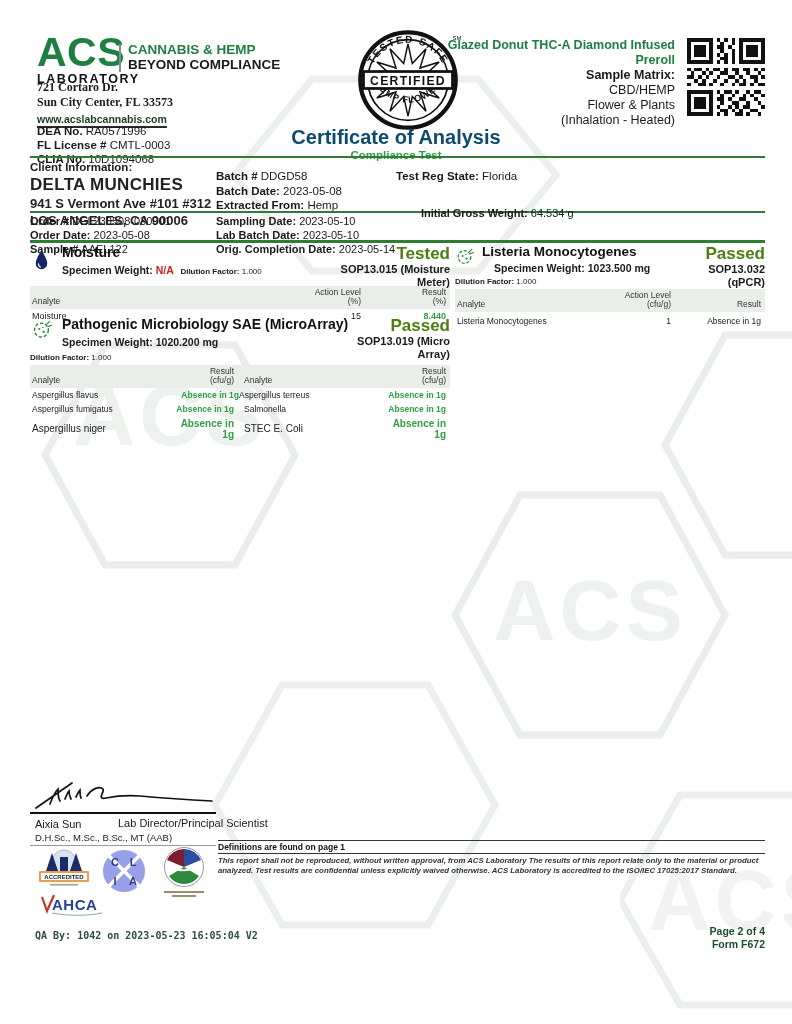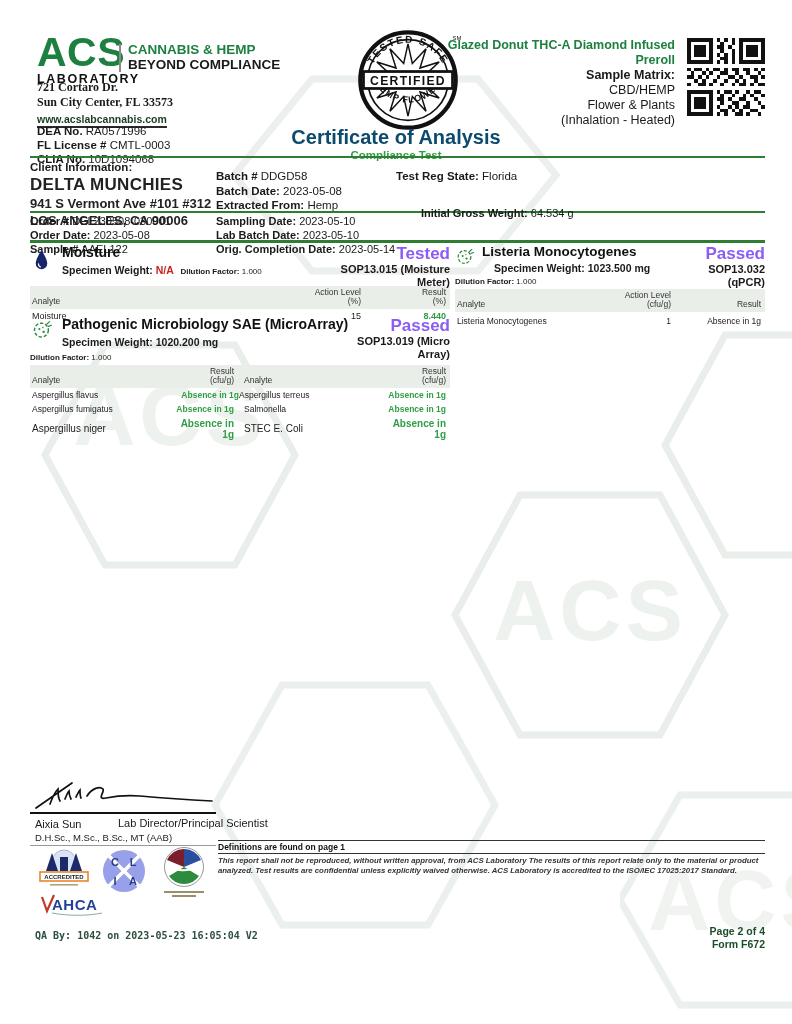--- a/index.html
+++ b/index.html
@@ -32,21 +32,21 @@
   .info-txt { font-size:11.5px; line-height:1.28; color:#1a1a1a; }
   .client-name { font-size:17px; font-weight:bold; letter-spacing:0.3px; }
   .client-addr { font-size:13px; font-weight:bold; line-height:1.35; }
 
   
   .sec-title { font-size:14px; font-weight:bold; color:#111; }
   .spec { font-size:10.5px; font-weight:bold; color:#1a1a1a; }
   .spec .red { color:#cc1f1f; }
   .dil { font-size:8px; font-weight:bold; color:#1a1a1a; }
   .dil .v { font-weight:normal; }
-  .status { font-size:17px; font-weight:bold; color:#8b5cf6; }
+  .status { font-size:17px; font-weight:bold; color:#4d7c0f; }
   .sop { font-size:11px; font-weight:bold; color:#1a1a1a; text-align:right; line-height:1.15; }
   .tbl-head { display:flex; background:#e9efe8; align-items:flex-end; padding:2px 4px 2px 2px;
               font-size:8.5px; color:#333; line-height:1.1; }
   .tbl-row { display:flex; padding:2px 4px 2px 2px; font-size:9px; color:#222; align-items:center; }
   .c-analyte { flex:1; text-align:left; }
   .c-right { text-align:right; white-space:pre-line; }
   .green-b { color:#2f9e44; font-weight:bold; }
 
   
   .sig-name { font-size:11px; color:#1a1a1a; }

